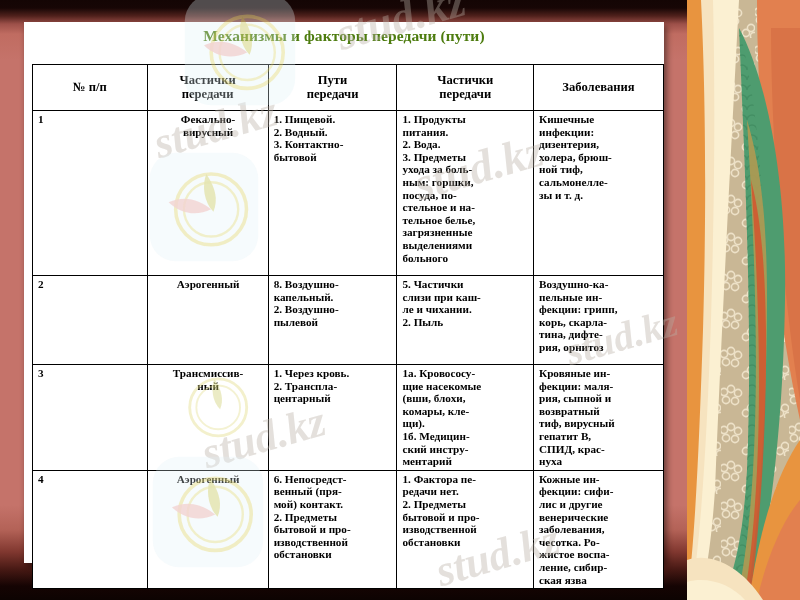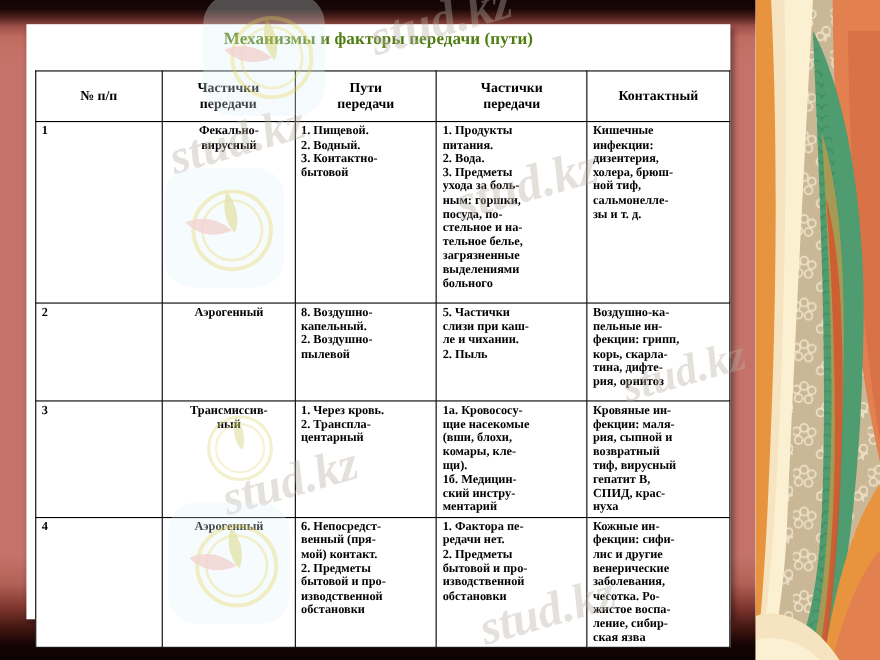--- a/index.html
+++ b/index.html
@@ -198,21 +198,21 @@
         </colgroup>
         <thead>
           <tr>
             <th class="cell-lines">№ п/п</th>
             <th class="cell-lines">Частички
 передачи</th>
             <th class="cell-lines">Пути
 передачи</th>
             <th class="cell-lines">Частички
 передачи</th>
-            <th class="cell-lines">Контактный</th>
+            <th class="cell-lines">Заболевания</th>
           </tr>
         </thead>
         <tbody>
           <tr class="r1">
             <td class="c-num cell-lines">1</td>
             <td class="c-mech cell-lines">Фекально-
 вирусный</td>
             <td class="cell-lines">1. Пищевой.
 2. Водный.
 3. Контактно-

